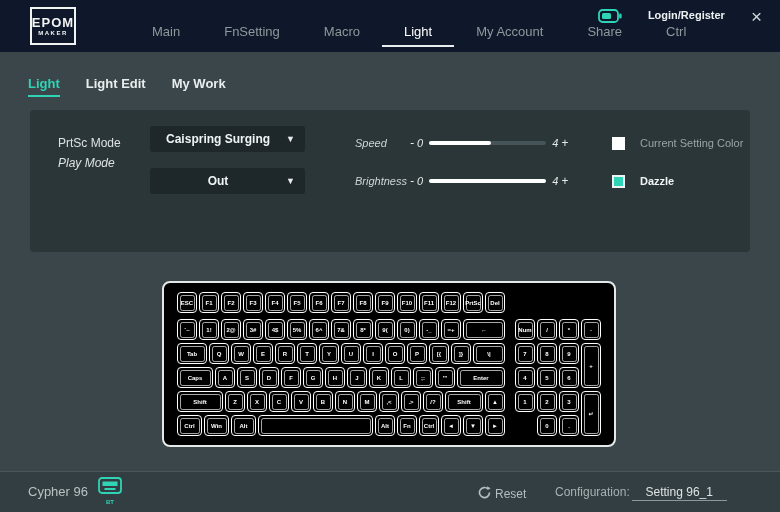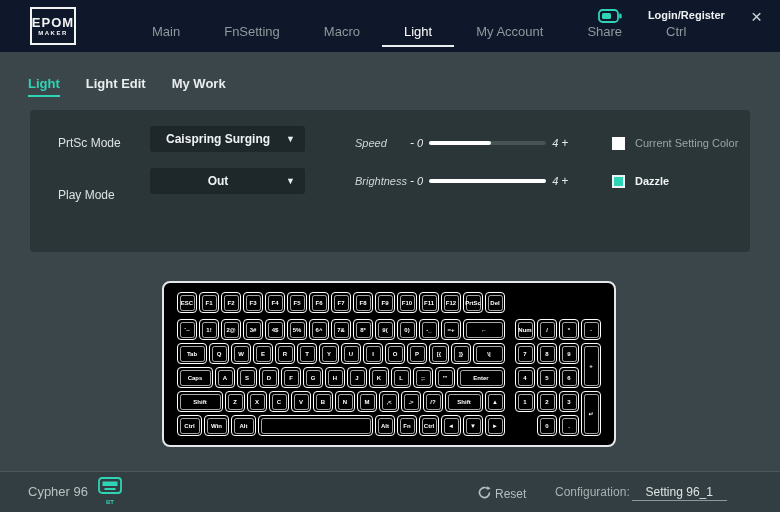--- a/index.html
+++ b/index.html
@@ -31,21 +31,21 @@
   .dropdown .darr { color:#e9eded; font-size:9px; margin-right:10px; }
   .slider-row { position:absolute; height:26px; display:flex; align-items:center;font-style:italic; }
   .s-label { width:52px; font-size:11px; color:#cfd6d6; }
   .s-btn { color:#e4e8e8; font-size:12px; padding:0 3px; cursor:pointer; }
   .s-end { color:#e4e8e8; font-size:11px; }
   .s-track { width:117px; height:4px; background:#465357; border-radius:2px; margin:0 6px; position:relative; cursor:pointer; }
   .s-fill { height:4px; background:#ffffff; border-radius:2px; }
   .cb-row { position:absolute; height:26px; display:flex; align-items:center; cursor:pointer; }
   .cbox { width:13px; height:13px; }
   #cbox-1 { border:2px solid #eef2f2; }
-  .cb-label { margin-left:10px; font-size:11px; }
+  .cb-label { margin-left:15px; font-size:11px; }
   .cb-label.dim { color:#9aa4a6; }
   .cb-label.lit { color:#f2f5f5; font-weight:bold; }
 
   
   .kb-case { position:absolute; left:162px; top:281px; background:#000; border:2px solid #e4e8e8; border-radius:8px; padding:9px 13px; }
   .kb-frow { display:flex; gap:2px; margin-bottom:6px; }
   .krow { display:flex; gap:2px; margin-top:3px; }
   .krow:first-child { margin-top:0; }
   .kb-lower { display:flex; gap:10px; }
   .kb-np { display:grid; grid-template-columns:repeat(4,20px); grid-template-rows:repeat(5,21px); gap:3px 2px; }
@@ -101,21 +101,21 @@
 </div>
 
 <div class="panel">
 
   <span class="p-label" style="left:28px; top:20px;">PrtSc Mode</span>
   <div class="dropdown" style="left:120px; top:16px;">
     <span class="dval">Caispring Surging</span>
     <span class="darr">▼</span>
   </div>
 
-  <span class="p-label" style="left:28px; top:72px;">Play Mode</span>
+  <span class="p-label" style="left:28px; top:40px;font-style:italic;">Play Mode</span>
   <div class="dropdown" style="left:120px; top:58px;">
     <span class="dval">Out</span>
     <span class="darr">▼</span>
   </div>
 
   <div class="slider-row" style="left:325px; top:20px;">
     <span class="s-label">Speed</span>
     <span class="s-btn">-</span>
     <span class="s-end">0</span>
     <div class="s-track">

